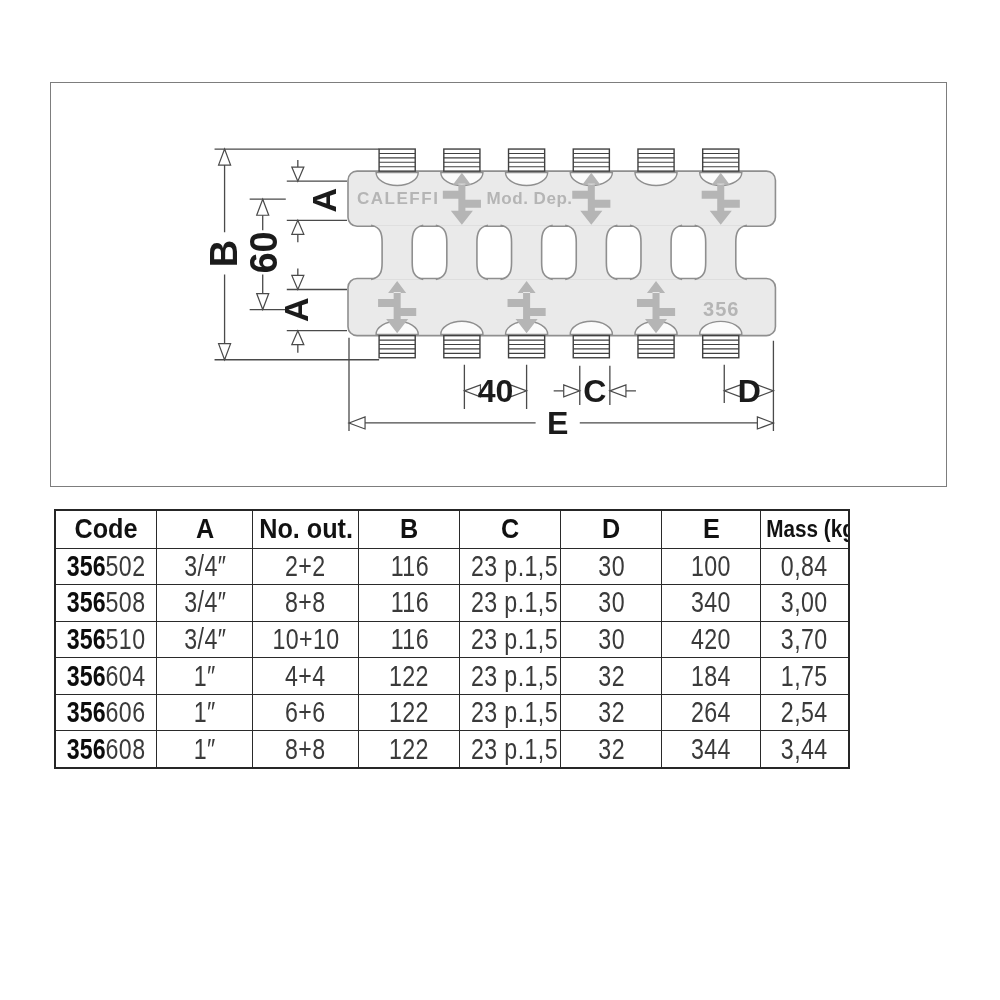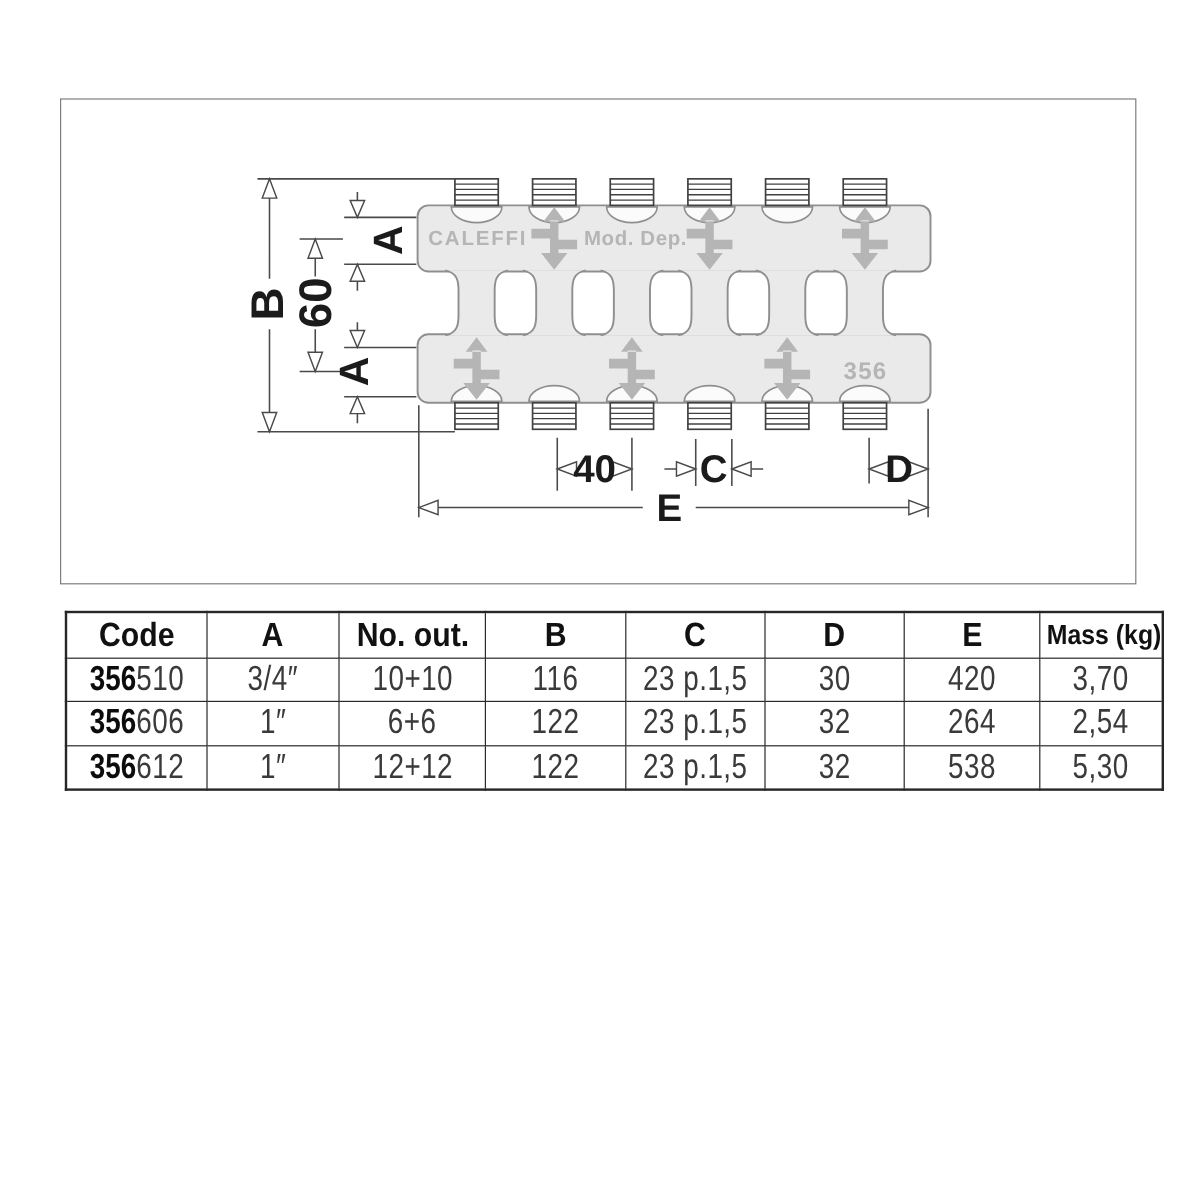--- a/index.html
+++ b/index.html
@@ -3,21 +3,21 @@
 <meta charset="utf-8">
 <style>
   html,body{margin:0;padding:0;}
   body{width:1000px;height:1000px;background:#ffffff;position:relative;
        font-family:"Liberation Sans",sans-serif;overflow:hidden;}
   .frame{position:absolute;left:50px;top:82px;width:897px;height:405px;
          border:1.5px solid #7d7d7d;box-sizing:border-box;background:#fff;}
   .frame svg{display:block;width:100%;height:100%;}
 
   
-  table.spec{position:absolute;left:54px;top:509px;width:916px;
+  table.spec{position:absolute;left:54px;top:509px;width:796px;
              border-collapse:collapse;table-layout:fixed;
              border:2.4px solid #262626;}
   table.spec th,table.spec td{border:1.7px solid #2a2a2a;text-align:center;
              vertical-align:middle;padding:0;overflow:hidden;white-space:nowrap;}
   table.spec thead tr{height:38px;}
   table.spec tbody tr{height:36.6px;}
   .ht{display:inline-block;transform:scaleX(0.9);font-weight:bold;
       font-size:28px;color:#111;letter-spacing:0px;}
   .ht.small{font-size:23px;}
   .dt{display:inline-block;transform:scaleX(0.8);font-weight:normal;
@@ -226,43 +226,73 @@
         <th><span class="ht">No. out.</span></th>
         <th><span class="ht">B</span></th>
         <th><span class="ht">C</span></th>
         <th><span class="ht">D</span></th>
         <th><span class="ht">E</span></th>
         <th><span class="ht small">Mass (kg)</span></th>
       </tr>
     </thead>
   <tbody>
       <tr>
+        <td><span class="dt"><b>356</b><span>502</span></span></td>
+        <td><span class="dt">3/4″</span></td>
+        <td><span class="dt">2+2</span></td>
+        <td><span class="dt">116</span></td>
+        <td><span class="dt">23 p.1,5</span></td>
+        <td><span class="dt">30</span></td>
+        <td><span class="dt">100</span></td>
+        <td><span class="dt">0,84</span></td>
+      </tr>
+      <tr>
+        <td><span class="dt"><b>356</b><span>508</span></span></td>
+        <td><span class="dt">3/4″</span></td>
+        <td><span class="dt">8+8</span></td>
+        <td><span class="dt">116</span></td>
+        <td><span class="dt">23 p.1,5</span></td>
+        <td><span class="dt">30</span></td>
+        <td><span class="dt">340</span></td>
+        <td><span class="dt">3,00</span></td>
+      </tr>
+      <tr>
         <td><span class="dt"><b>356</b><span>510</span></span></td>
         <td><span class="dt">3/4″</span></td>
         <td><span class="dt">10+10</span></td>
         <td><span class="dt">116</span></td>
         <td><span class="dt">23 p.1,5</span></td>
         <td><span class="dt">30</span></td>
         <td><span class="dt">420</span></td>
         <td><span class="dt">3,70</span></td>
       </tr>
       <tr>
+        <td><span class="dt"><b>356</b><span>604</span></span></td>
+        <td><span class="dt">1″</span></td>
+        <td><span class="dt">4+4</span></td>
+        <td><span class="dt">122</span></td>
+        <td><span class="dt">23 p.1,5</span></td>
+        <td><span class="dt">32</span></td>
+        <td><span class="dt">184</span></td>
+        <td><span class="dt">1,75</span></td>
+      </tr>
+      <tr>
         <td><span class="dt"><b>356</b><span>606</span></span></td>
         <td><span class="dt">1″</span></td>
         <td><span class="dt">6+6</span></td>
         <td><span class="dt">122</span></td>
         <td><span class="dt">23 p.1,5</span></td>
         <td><span class="dt">32</span></td>
         <td><span class="dt">264</span></td>
         <td><span class="dt">2,54</span></td>
       </tr>
       <tr>
-        <td><span class="dt"><b>356</b><span>612</span></span></td>
+        <td><span class="dt"><b>356</b><span>608</span></span></td>
         <td><span class="dt">1″</span></td>
-        <td><span class="dt">12+12</span></td>
+        <td><span class="dt">8+8</span></td>
         <td><span class="dt">122</span></td>
         <td><span class="dt">23 p.1,5</span></td>
         <td><span class="dt">32</span></td>
-        <td><span class="dt">538</span></td>
-        <td><span class="dt">5,30</span></td>
+        <td><span class="dt">344</span></td>
+        <td><span class="dt">3,44</span></td>
       </tr>
     </tbody>
 </table>
 
 </body></html>

